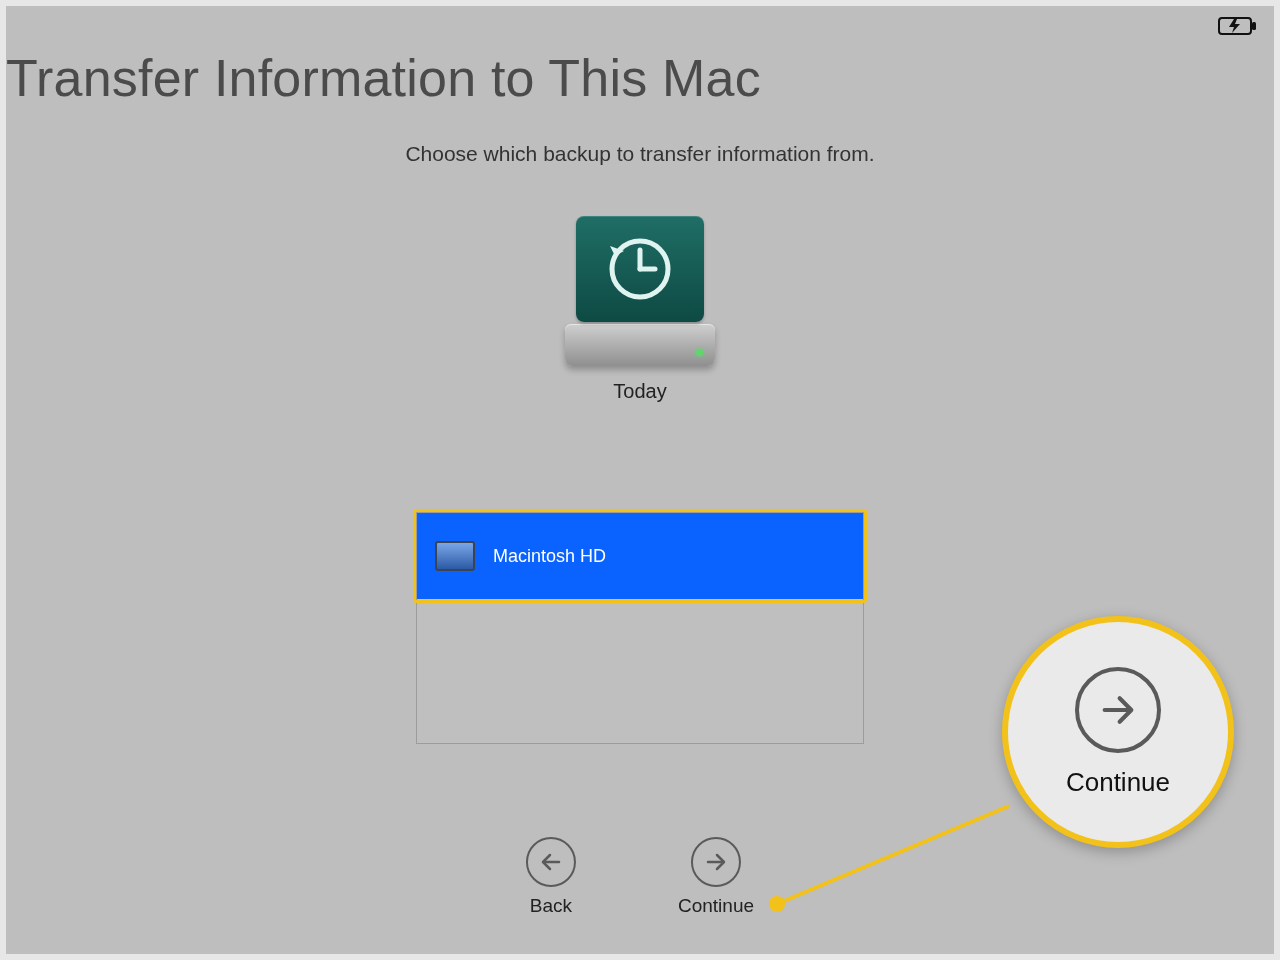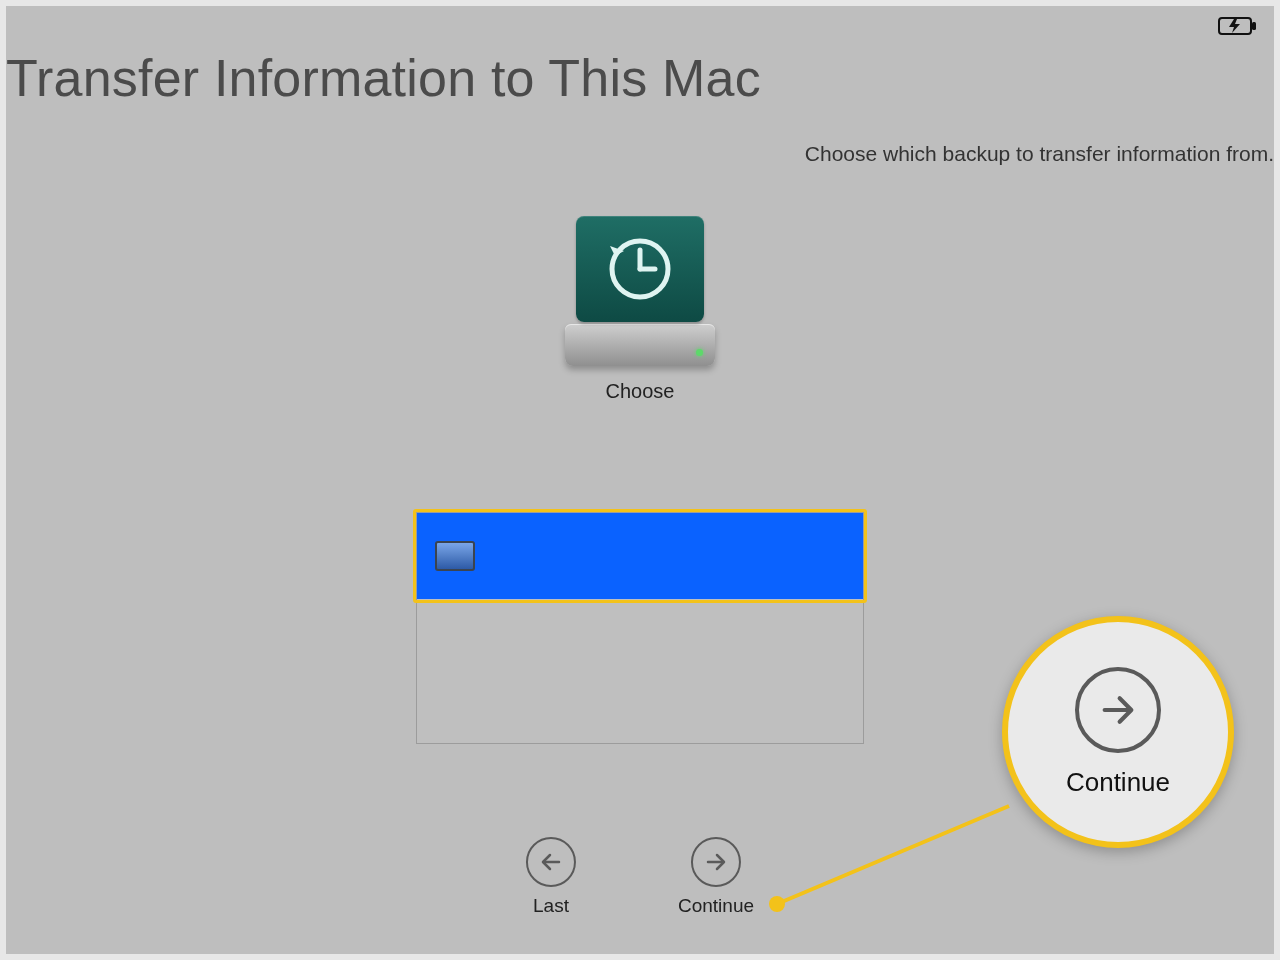--- a/index.html
+++ b/index.html
@@ -1,21 +1,21 @@
 <!DOCTYPE html>
 <html><head>
 <meta charset="utf-8">
 <style>
   html,body{margin:0;padding:0;width:1280px;height:960px;overflow:hidden;font-family:-apple-system,"Helvetica Neue",Helvetica,Arial,sans-serif;}
   .stage{position:relative;width:1280px;height:960px;background:#c9c9c9;box-sizing:border-box;border:6px solid #e7e7e7;}
   
   .dim{position:absolute;inset:0;background:rgba(0,0,0,0.05);pointer-events:none;}
 
   .title{position:absolute;top:42px;left:0;right:0;text-align:left;font-size:52px;font-weight:400;color:#4b4b4b;letter-spacing:0.2px;}
-  .subtitle{position:absolute;top:136px;left:0;right:0;text-align:right;font-size:21px;color:#333;}
+  .subtitle{position:absolute;top:136px;left:0;right:0;text-align:center;font-size:21px;color:#333;}
 
   
   .battery{position:absolute;top:10px;right:16px;}
 
   
   .drive-wrap{position:absolute;top:210px;left:50%;transform:translateX(-50%);text-align:center;}
   .drive{position:relative;width:136px;height:150px;margin:0 auto;}
   .disk{position:absolute;left:50%;top:0;transform:translateX(-50%);width:128px;height:106px;border-radius:8px;background:linear-gradient(#1f6e65,#0e4a44);box-shadow:inset 0 1px 0 rgba(255,255,255,.15),0 2px 3px rgba(0,0,0,.25);display:flex;align-items:center;justify-content:center;}
   .base{position:absolute;left:50%;bottom:0;transform:translateX(-50%);width:150px;height:42px;border-radius:6px 6px 8px 8px;background:linear-gradient(#cfcfcf,#8f8f8f);box-shadow:0 4px 6px rgba(0,0,0,.25),inset 0 1px 0 rgba(255,255,255,.5);}
   .base::after{content:"";position:absolute;right:12px;bottom:10px;width:7px;height:7px;border-radius:50%;background:#5dd96a;box-shadow:0 0 4px #5dd96a;}
@@ -62,41 +62,42 @@
       <div class="base"></div>
       <div class="disk">
         <svg width="70" height="70" viewBox="0 0 70 70">
           <circle cx="35" cy="35" r="28" fill="none" stroke="#dff4f1" stroke-width="5"></circle>
           <line x1="35" y1="35" x2="35" y2="16" stroke="#dff4f1" stroke-width="5" stroke-linecap="round"></line>
           <line x1="35" y1="35" x2="50" y2="35" stroke="#dff4f1" stroke-width="5" stroke-linecap="round"></line>
           <path d="M10 22 L5 12 L19 17 Z" fill="#dff4f1"></path>
         </svg>
       </div>
     </div>
-    <div class="drive-label">Choose</div>
+    <div class="drive-label">Today</div>
   </div>
 
   <div class="listbox">
     <div class="row">
       <div class="row-outline"></div>
       <div class="mac-thumb"></div>
       <div class="row-text">
+        <div class="name">Macintosh HD</div>
       </div>
     </div>
   </div>
 
   <div class="nav">
     <button class="nav-btn">
       <span class="circ">
         <svg width="24" height="24" viewBox="0 0 24 24">
             <line x1="20" y1="12" x2="5" y2="12" stroke="#5a5a5a" stroke-width="2.5" stroke-linecap="round"></line>
             <polyline points="11,5 4,12 11,19" fill="none" stroke="#5a5a5a" stroke-width="2.5" stroke-linecap="round" stroke-linejoin="round"></polyline>
           </svg>
       </span>
-      <span>Last</span>
+      <span>Back</span>
     </button>
     <button class="nav-btn">
       <span class="circ">
         <svg width="24" height="24" viewBox="0 0 24 24">
             <line x1="4" y1="12" x2="19" y2="12" stroke="#5a5a5a" stroke-width="2.5" stroke-linecap="round"></line>
             <polyline points="13,5 20,12 13,19" fill="none" stroke="#5a5a5a" stroke-width="2.5" stroke-linecap="round" stroke-linejoin="round"></polyline>
           </svg>
       </span>
       <span>Continue</span>
     </button>

